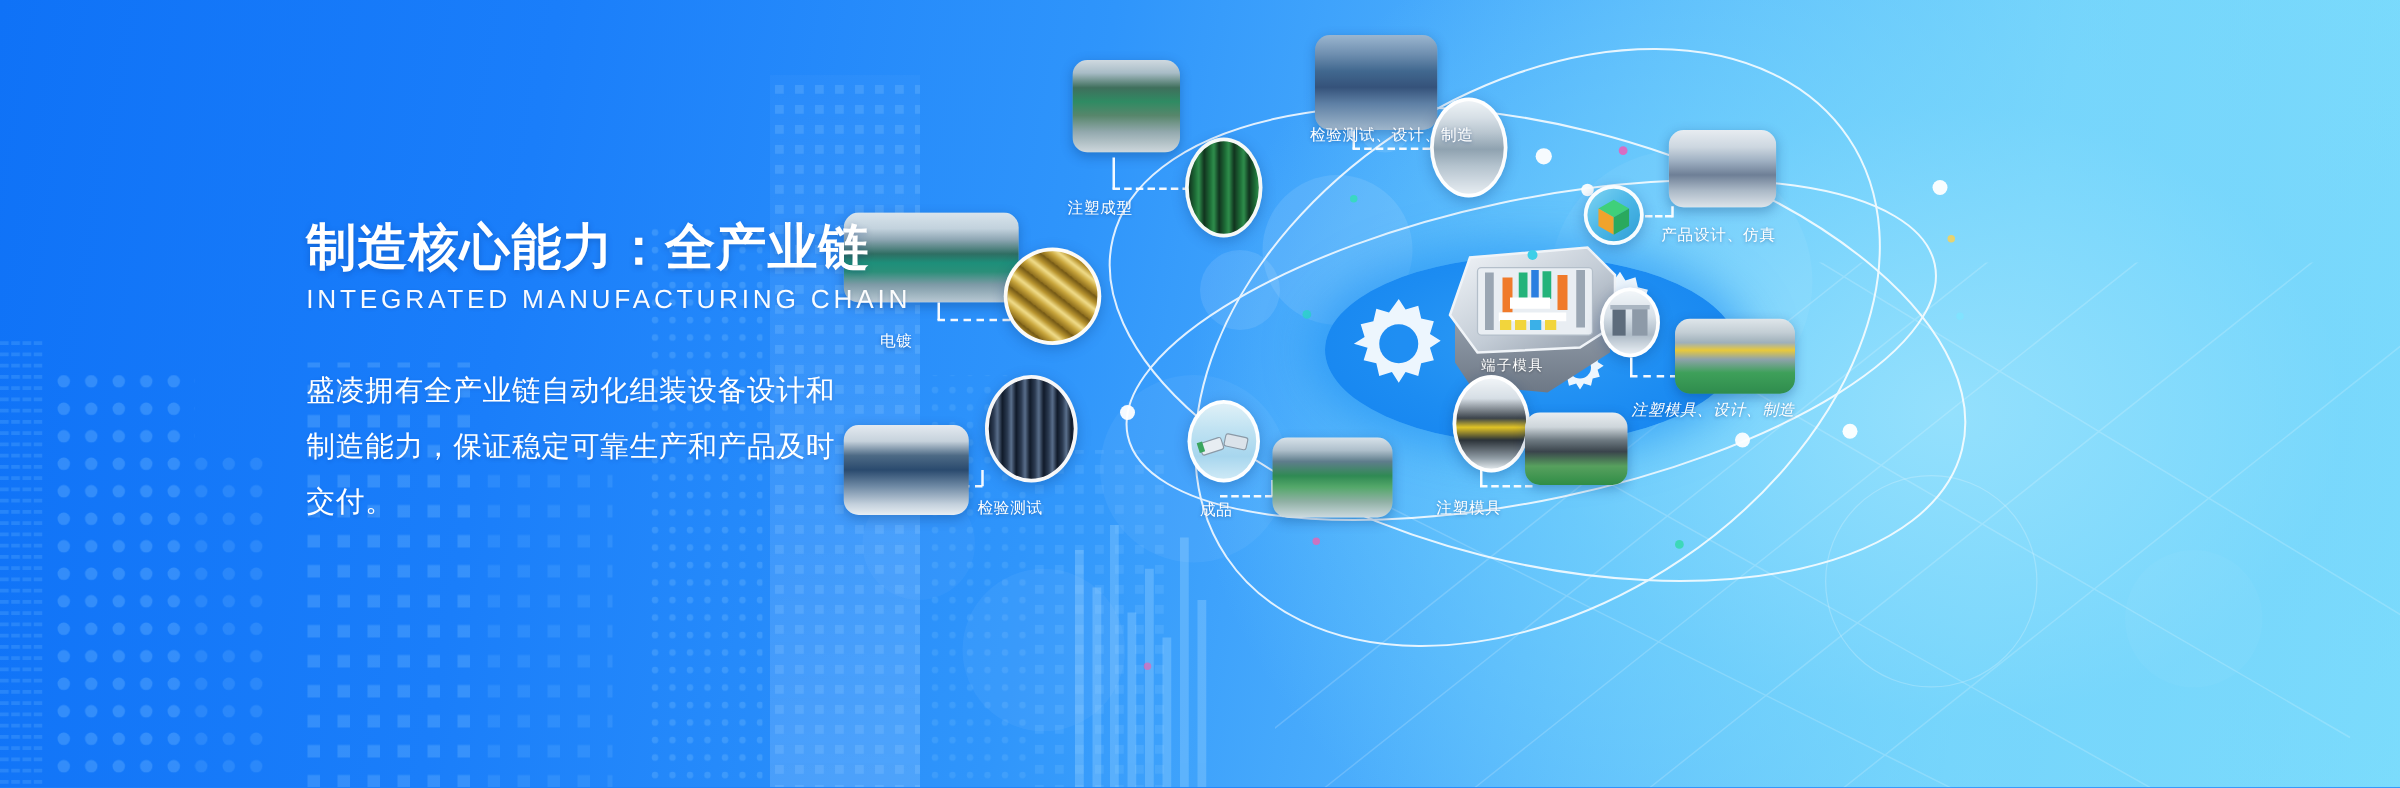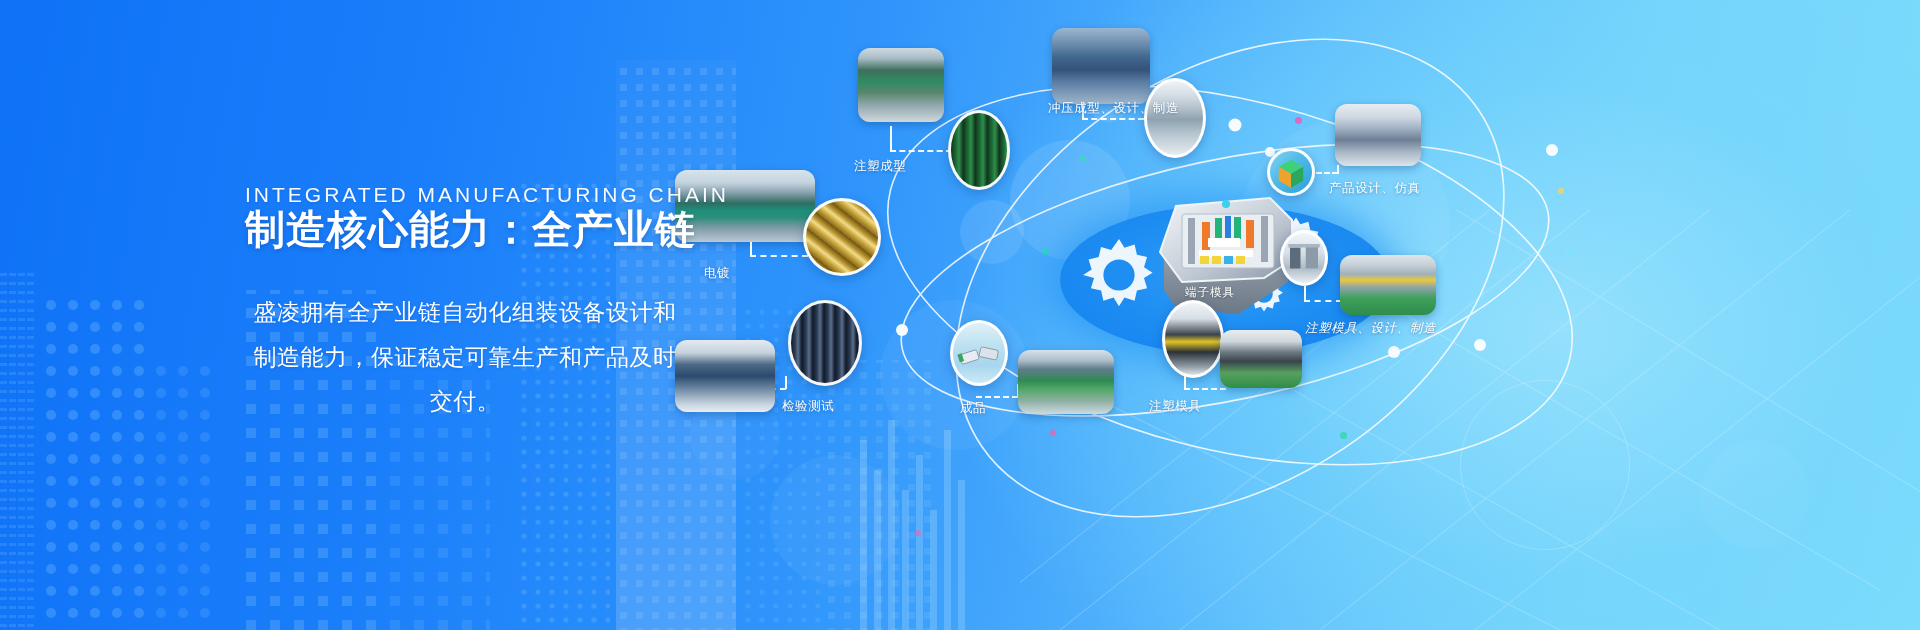--- a/index.html
+++ b/index.html
@@ -56,21 +56,20 @@
     font-size:21px; color:#ffffff; font-weight:400;
     letter-spacing:3.0px; white-space:nowrap;
     opacity:.97;
     text-shadow:0 1px 3px rgba(0,40,110,0.20);
   }
   #page-body {
     margin-top:38px;
     font-size:23px; color:#ffffff; line-height:1.95;
     letter-spacing:.5px; width:440px;
     text-shadow:0 1px 3px rgba(0,40,110,0.18);
-    text-align:center;
   }
 
   
   #diagram { position:absolute; left:780px; top:0; width:1140px; height:630px; z-index:30; }
   #orbit-svg { position:absolute; inset:0; width:1140px; height:630px; }
 
   
   #hub {
     position:absolute; width:330px; height:150px;
     left:280px; top:205px;
@@ -249,22 +248,22 @@
   <div class="glint" style="left:1295px;top:117px;width:7px;height:7px;background:#ff4fb0;opacity:.75;"></div>
   <div class="glint" style="left:1080px;top:156px;width:6px;height:6px;background:#2fe0b4;opacity:.8;"></div>
   <div class="glint" style="left:1042px;top:248px;width:7px;height:7px;background:#2fd9c4;opacity:.85;"></div>
   <div class="glint" style="left:1558px;top:188px;width:6px;height:6px;background:#ffd24d;opacity:.8;"></div>
   <div class="glint" style="left:1050px;top:430px;width:6px;height:6px;background:#ff5aa8;opacity:.7;"></div>
   <div class="glint" style="left:1340px;top:432px;width:7px;height:7px;background:#2fd9a8;opacity:.8;"></div>
   <div class="glint" style="left:915px;top:530px;width:6px;height:6px;background:#ff5aa8;opacity:.6;"></div>
   <div class="glint" style="left:1565px;top:250px;width:6px;height:6px;background:#7fe3ff;opacity:.9;"></div>
 
   <div id="text-block">
+    <div id="page-title">制造核心能力：全产业链</div>
     <div id="page-subtitle">INTEGRATED MANUFACTURING CHAIN</div>
-    <div id="page-title">制造核心能力：全产业链</div>
     <div id="page-body">盛凌拥有全产业链自动化组装设备设计和制造能力，保证稳定可靠生产和产品及时交付。</div>
   </div>
 
   <div id="diagram">
 
     <svg id="orbit-svg" viewBox="0 0 1140 630">
       <g fill="none" stroke="#ffffff" stroke-width="1.6" opacity="0.85">
         <ellipse cx="445" cy="280" rx="330" ry="120" transform="rotate(-12 445 280)"></ellipse>
         <ellipse cx="450" cy="275" rx="350" ry="175" transform="rotate(14 450 275)"></ellipse>
         <ellipse cx="450" cy="278" rx="300" ry="205" transform="rotate(-34 450 278)"></ellipse>
@@ -344,21 +343,21 @@
       <div class="dash-v" style="left:110px;top:126px;height:25px;border-left:2px solid rgba(255,255,255,.95);"></div>
       <div class="circ px-pcb" style="left:168px;top:110px;width:62px;height:80px;border-radius:50%;"></div>
       <div class="node-label" style="left:74px;top:158px;">注塑成型</div>
     </div>
 
     <div class="node">
       <div class="photo px-assembly" style="left:272px;top:28px;width:98px;height:76px;"></div>
       <div class="dash" style="left:302px;top:118px;width:62px;border-top:2px dashed rgba(255,255,255,.95);"></div>
       <div class="dash-v" style="left:302px;top:105px;height:14px;border-left:2px solid rgba(255,255,255,.95);"></div>
       <div class="circ px-terminal" style="left:364px;top:78px;width:62px;height:80px;"></div>
-      <div class="node-label" style="left:268px;top:100px;">冲压成型、设计、制造</div>
+      <div class="node-label" style="left:268px;top:100px;">检验测试、设计、制造</div>
     </div>
 
     <div class="node">
       <div class="photo px-design" style="left:555px;top:104px;width:86px;height:62px;"></div>
       <div class="dash" style="left:528px;top:172px;width:30px;border-top:2px dashed rgba(255,255,255,.95);"></div>
       <div class="dash-v" style="left:557px;top:165px;height:9px;border-left:2px solid rgba(255,255,255,.95);"></div>
       <div class="circ px-cube" style="left:487px;top:148px;width:48px;height:48px;">
         <svg viewBox="0 0 48 48" style="width:100%;height:100%">
           <path d="M10 18 L24 10 L38 18 L24 26 Z" fill="#3fd07a"></path>
           <path d="M10 18 L10 34 L24 42 L24 26 Z" fill="#f0a32c"></path>

